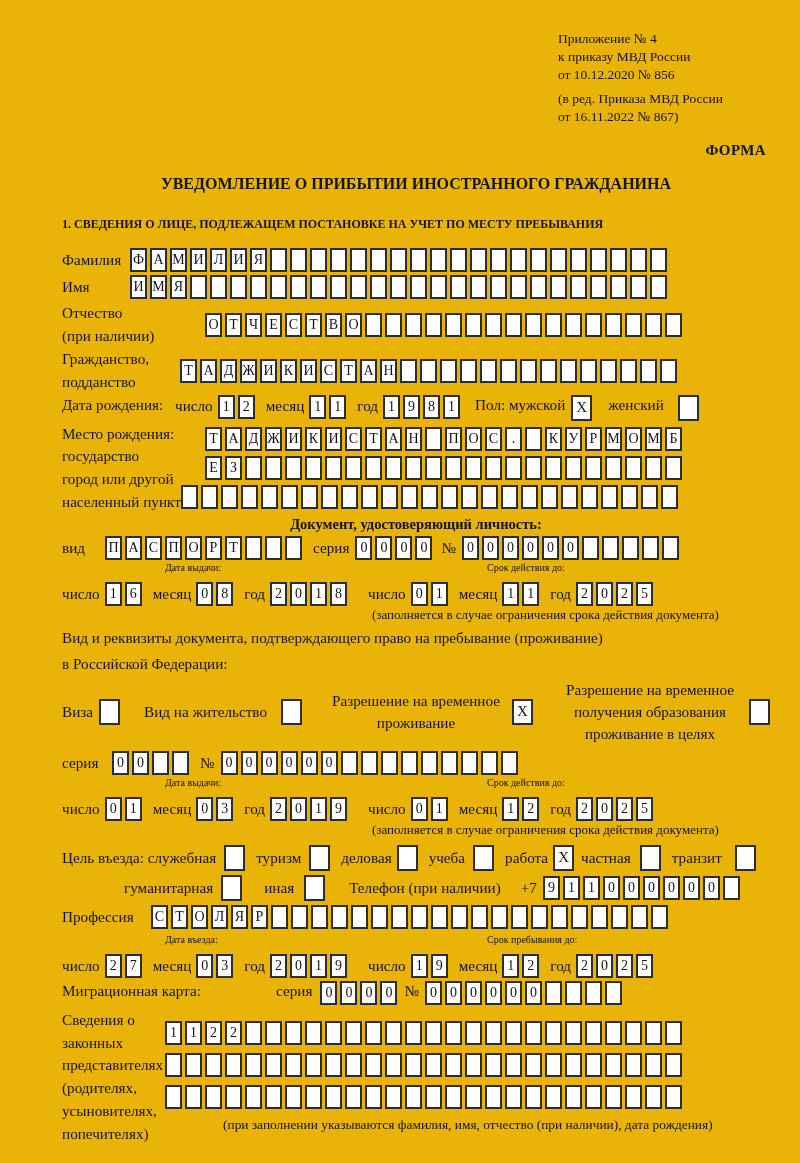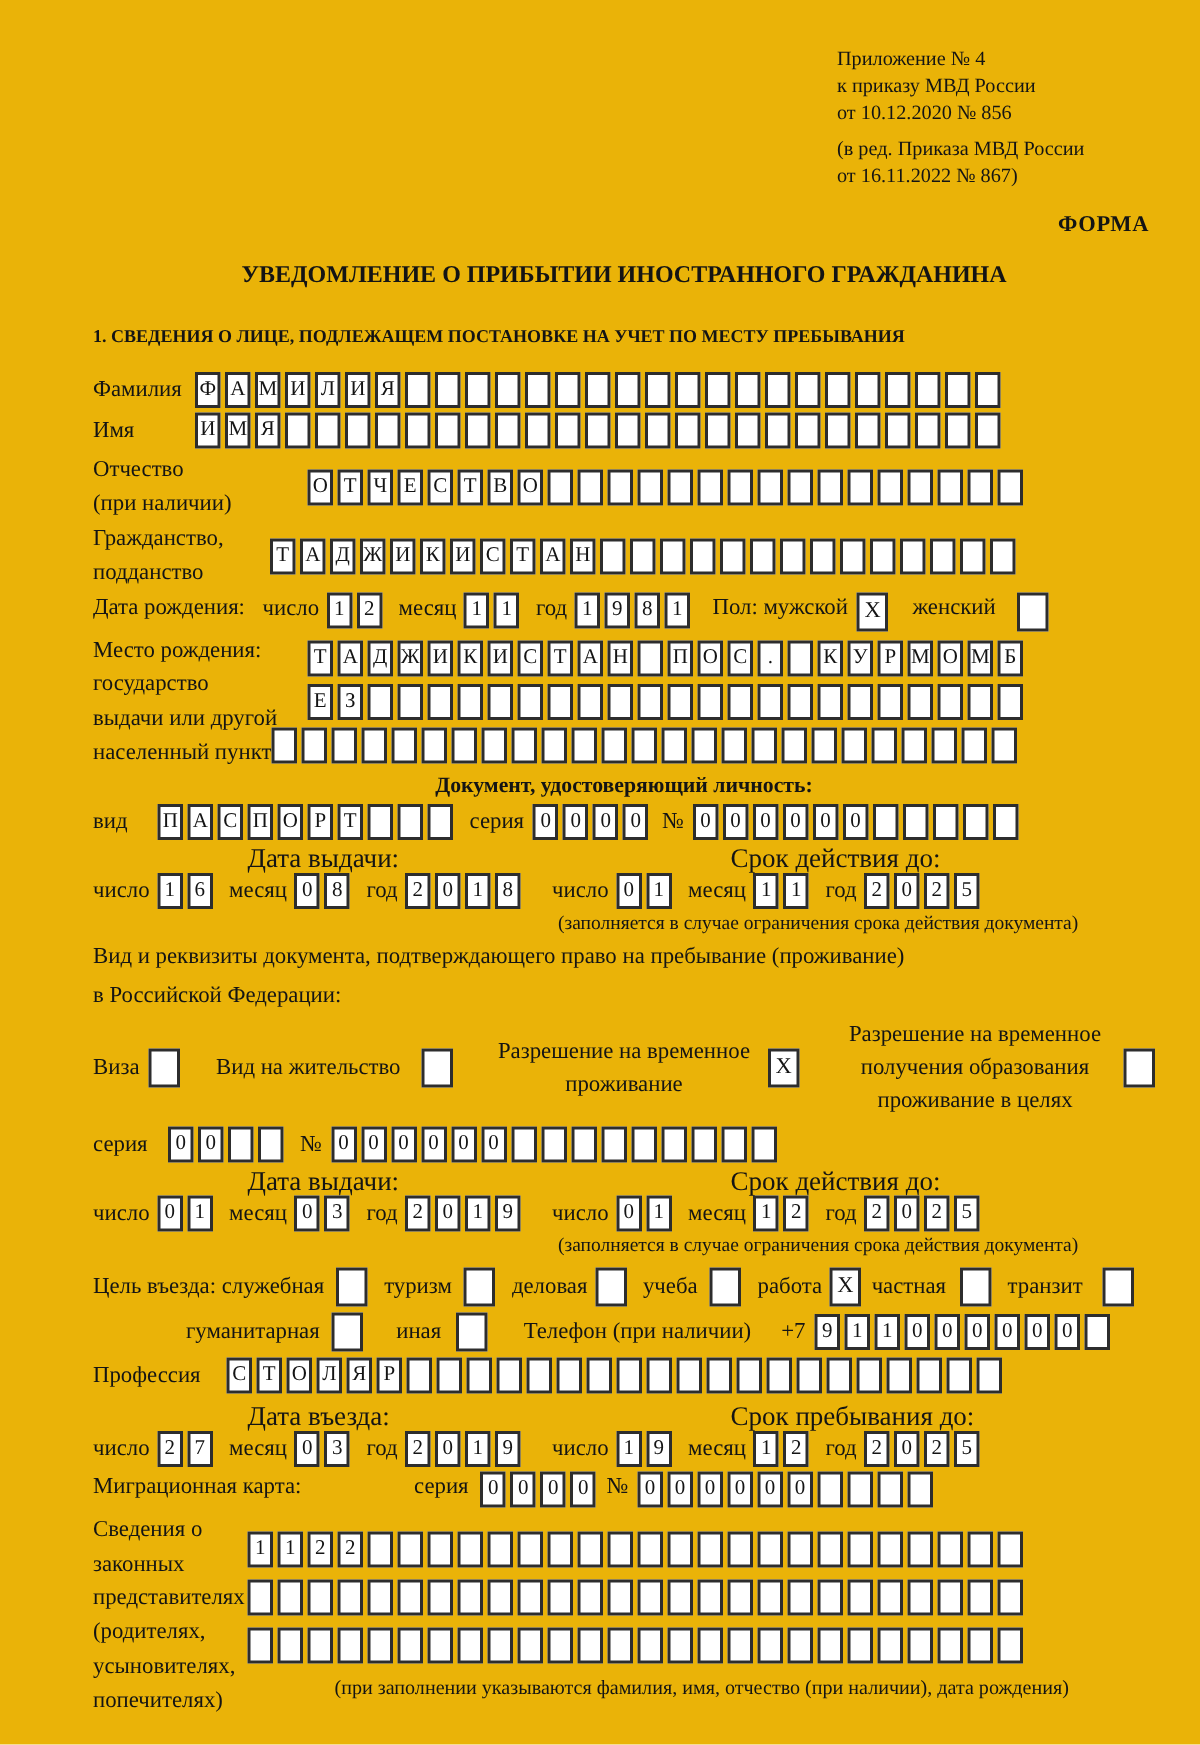--- a/index.html
+++ b/index.html
@@ -20,21 +20,21 @@
   .cells { display:flex; flex-shrink:0; }
   .cell { width:17px; height:24px; border:2px solid #2d2d2d; margin-right:3px;
           display:inline-flex; align-items:center; justify-content:center;
           font-size:14px; flex-shrink:0; background:#fff; }
   .cbox { width:21px; height:26px; border:2px solid #2d2d2d; display:inline-flex;
           align-items:center; justify-content:center; font-size:15px; flex-shrink:0; background:#fff; }
   .dg { display:flex; align-items:center; }
   .dg .lbl { margin-right:5px; }
   .dg .cells { margin-right:8px; }
   .dochead { text-align:center; font-weight:bold; font-size:14.5px; }
-  .colheads { position:relative; height:20px; font-size:18px; }
+  .colheads { position:relative; height:20px; font-size:10px; }
   .colheads .right-head { position:absolute; left:425px; top:0;font-family:Liberation Serif, serif; }
   .colheads .left-head { position:absolute; left:103px; top:0; }
   .note { font-size:13px; }
   .optlbl { text-align:center; font-size:15.2px; line-height:1.45; flex-shrink:0; }
   .cellrow { margin-bottom:5px; }
 </style>
 </head>
 <body>
 
 <div class="page">
@@ -212,21 +212,21 @@
     <span class="lbl" style="margin-left:4px">Пол: мужской</span>
     <span class="cbox" style="margin-left:6px">X</span>
     <span class="lbl" style="margin-left:16px">женский</span>
     <span class="cbox" style="margin-left:14px"></span>
   </div>
 
   <div class="row" style="margin-top:2px">
     <div class="lblcol" style="width:143px;flex-shrink:0">
       <p>Место рождения:</p>
       <p>государство</p>
-      <p>выдачи или другой</p>
+      <p>город или другой</p>
       <p>населенный пункт</p>
     </div>
     <div>
       <div class="cells cellrow">
           <span class="cell">Т</span>
           <span class="cell">А</span>
           <span class="cell">Д</span>
           <span class="cell">Ж</span>
           <span class="cell">И</span>
           <span class="cell">К</span>

